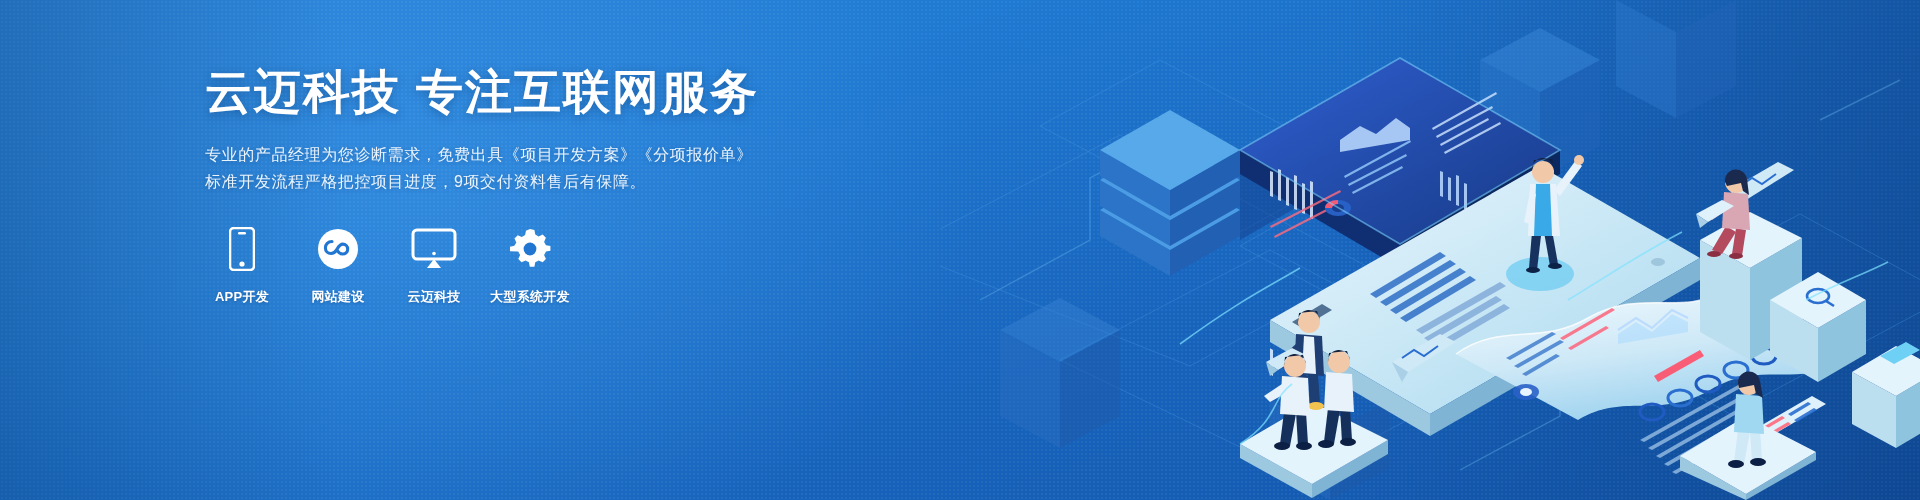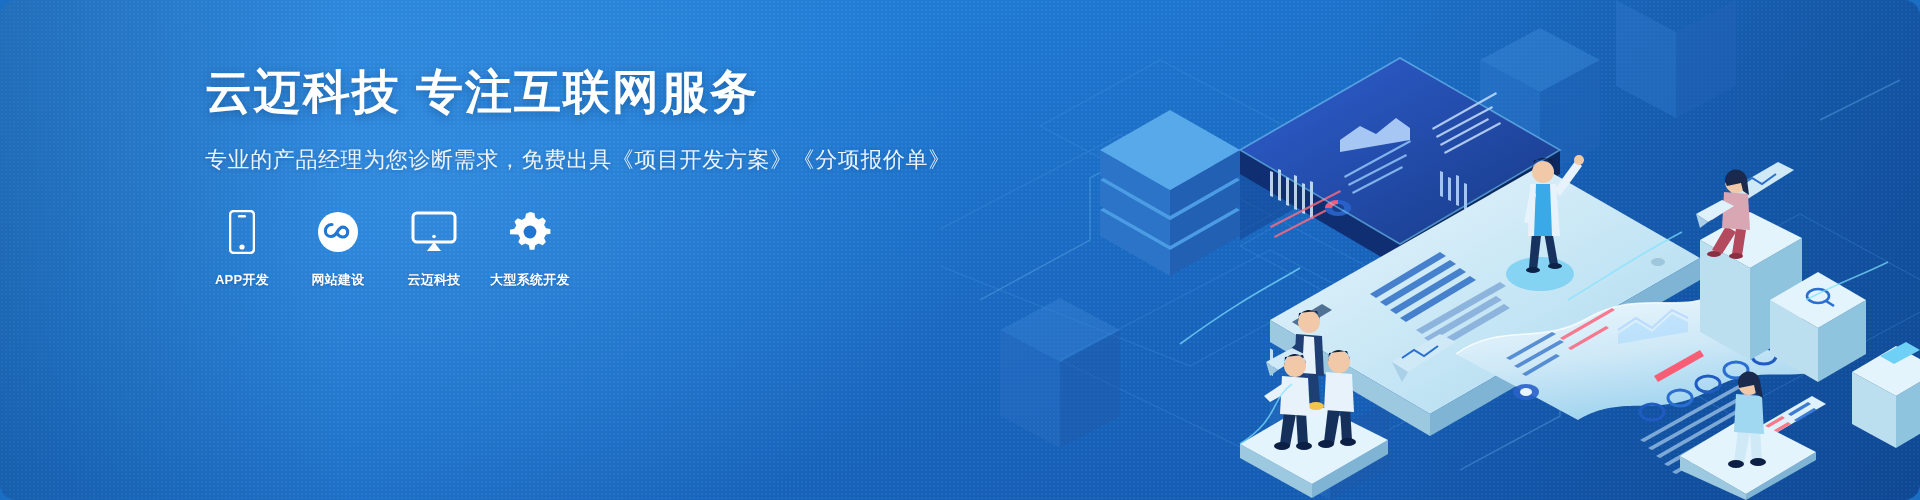--- a/index.html
+++ b/index.html
@@ -7,21 +7,20 @@
   body{
     width:1920px;height:500px;overflow:hidden;
     font-family:"Liberation Sans","DejaVu Sans",sans-serif;
     background:#1a6fc4;
   }
   .banner{
     position:relative;width:1920px;height:500px;overflow:hidden;
     background:
       radial-gradient(ellipse 900px 620px at 22% 38%, rgba(62,150,230,.55) 0%, rgba(62,150,230,0) 62%),
       linear-gradient(160deg,#2a86dc 0%,#1f7ad2 30%,#1764bd 62%,#1153a8 100%);
-    border-radius: 16px;
   }
   
   .dots{
     position:absolute;inset:0;
     background-image:radial-gradient(rgba(255,255,255,.055) 1px, transparent 1px);
     background-size:4px 4px;
     pointer-events:none;
   }
   .vignette{
     position:absolute;inset:0;pointer-events:none;
@@ -29,21 +28,21 @@
   }
 
   
   .content{position:absolute;left:205px;top:66px;z-index:6;}
   .title{
     font-size:47px;font-weight:700;color:#ffffff;letter-spacing:2px;
     line-height:1.12;margin:0 0 22px 0;white-space:nowrap;
     text-shadow:0 2px 10px rgba(6,40,90,.35);
   }
   .subtitle{
-    font-size:22px;color:#eaf4ff;line-height:1.74;margin:0;
+    font-size:16px;color:#eaf4ff;line-height:1.74;margin:0;
     letter-spacing:.6px;font-weight:400;white-space:nowrap;
     text-shadow:0 1px 4px rgba(6,40,90,.28);
   }
   .subtitle div{margin:0;}
 
   
   .services{display:flex;align-items:flex-start;margin-top:30px;}
   .service{
     width:74px;display:flex;flex-direction:column;align-items:center;
     margin-right:22px;
@@ -423,20 +422,21 @@
   </div>
 
   <div class="vignette"></div>
 
   <div class="content">
 
     <h1 class="title">云迈科技 专注互联网服务</h1>
 
     <div class="subtitle">
       <div>专业的产品经理为您诊断需求，免费出具《项目开发方案》《分项报价单》</div>
+      <div>标准开发流程严格把控项目进度，9项交付资料售后有保障。</div>
     </div>
 
     <div class="services">
 
       <div class="service">
         <span class="svc-icon">
           <svg width="26" height="44" viewBox="0 0 26 44">
             <rect x="1" y="1" width="24" height="42" rx="4" ry="4" fill="none" stroke="#ffffff" stroke-width="2.6"></rect>
             <rect x="9" y="5" width="8" height="2.4" rx="1.2" fill="#ffffff"></rect>
             <circle cx="13" cy="37" r="2.6" fill="#ffffff"></circle>

